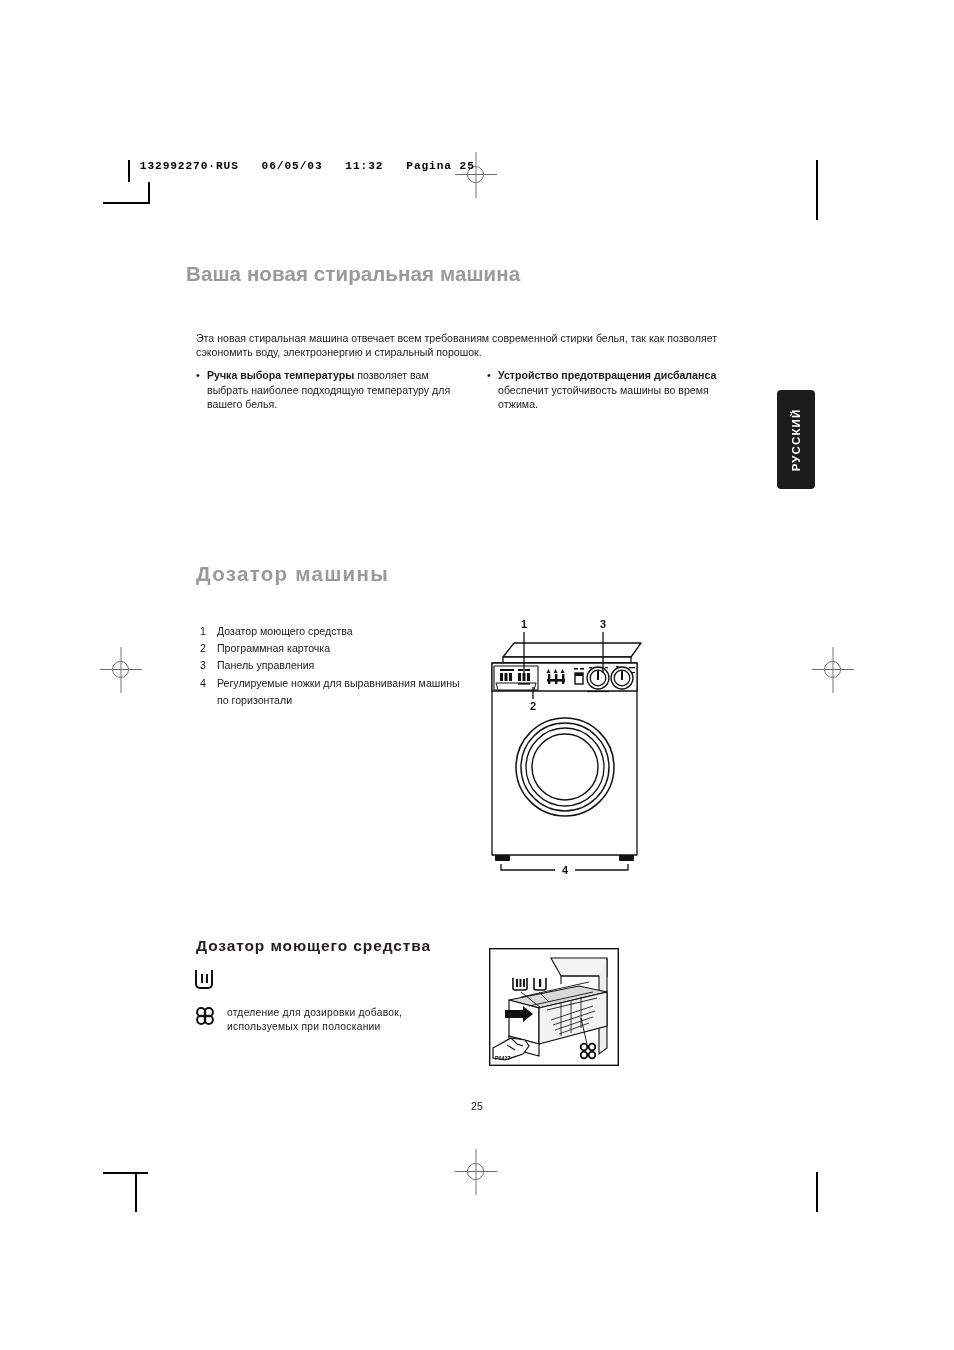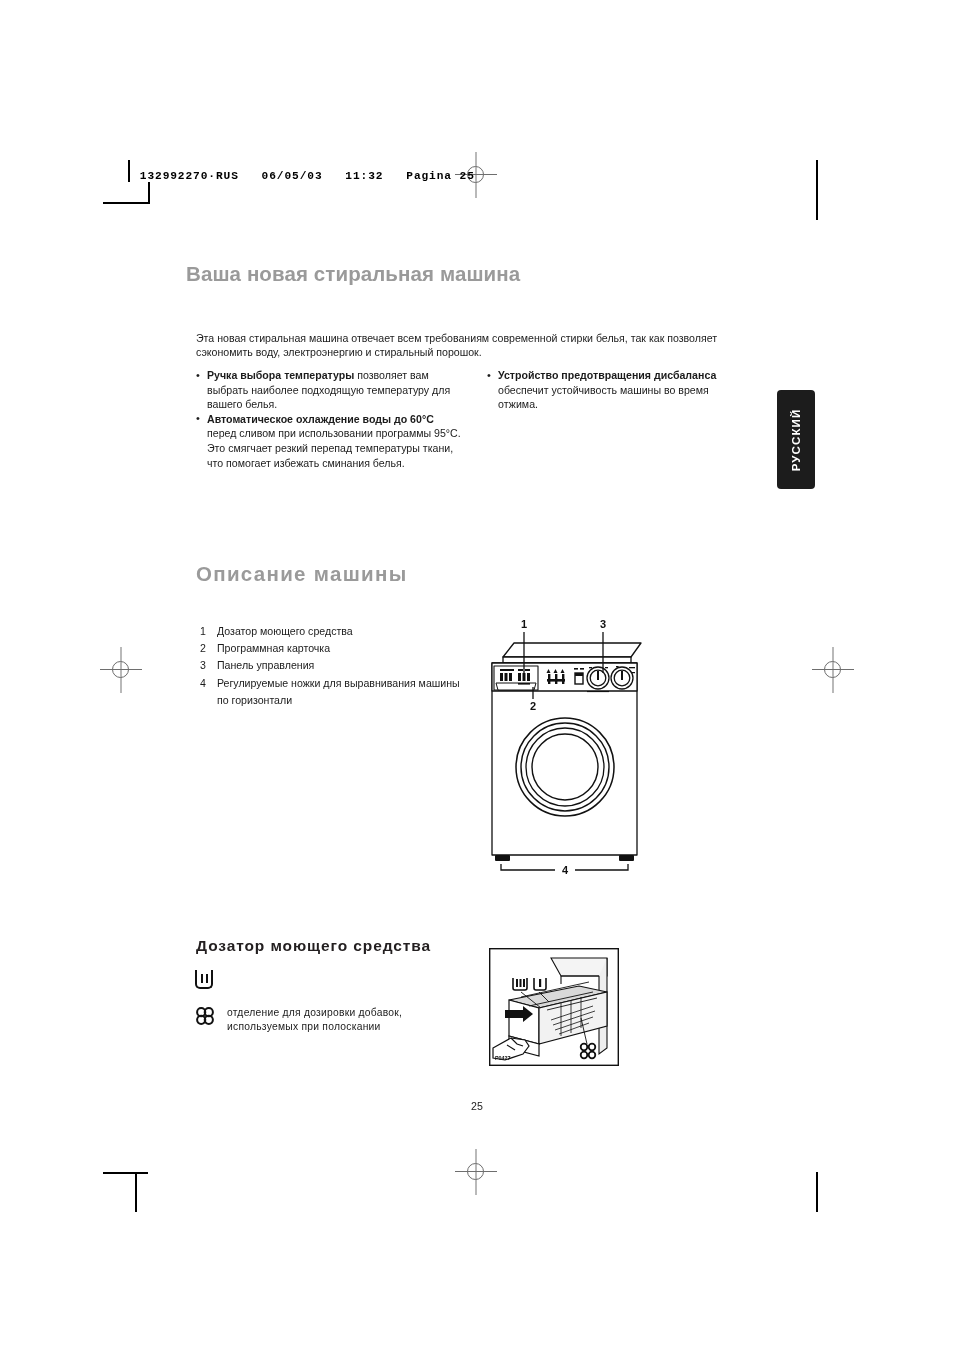--- a/index.html
+++ b/index.html
@@ -52,21 +52,21 @@
     width: 42px; height: 1.2px;
     background: #6e6e6e;
   }
 
   
   .filehdr {
     position: absolute;
     left: 128px;
     top: 160px;
     display: flex;
-    align-items: flex-end;
+    align-items: flex-start;
     height: 22px;
   }
   .filehdr .bar {
     width: 1.8px;
     height: 22px;
     background: #000;
     margin-right: 10px;
   }
   .filehdr .txt {
     font-family: "Liberation Mono", "DejaVu Sans Mono", monospace;
@@ -314,32 +314,29 @@
   <div class="content">
 
     <h1 class="sec-title" style="left:186px; top:262px;">Ваша новая стиральная машина</h1>
 
     <p class="intro">Эта новая стиральная машина отвечает всем требованиям современной стирки белья, так как позволяет сэкономить воду, электроэнергию и стиральный порошок.</p>
 
     <div class="bullets" style="left:196px; top:368px; width:265px;">
       <div class="bul">
         <b>Ручка выбора температуры</b><span> позволяет вам выбрать наиболее подходящую температуру для вашего белья.</span>
       </div>
-      <div class="bul">
-        <b>Автоматическое охлаждение воды до 60°C</b><span> перед сливом при использовании программы 95°C. Это смягчает резкий перепад температуры ткани, что помогает избежать сминания белья.</span>
-      </div>
     </div>
 
     <div class="bullets" style="left:487px; top:368px; width:253px;">
       <div class="bul">
         <b>Устройство предотвращения дисбаланса</b><span> обеспечит устойчивость машины во время отжима.</span>
       </div>
     </div>
 
-    <h1 class="sec-title spaced" style="left:196px; top:562px;">Описание машины</h1>
+    <h1 class="sec-title spaced" style="left:196px; top:562px;">Дозатор машины</h1>
 
     <div class="numlist">
       <div class="row">
         <div class="n">1</div>
         <div class="t">Дозатор моющего средства</div>
       </div>
       <div class="row">
         <div class="n">2</div>
         <div class="t">Программная карточка</div>
       </div>

